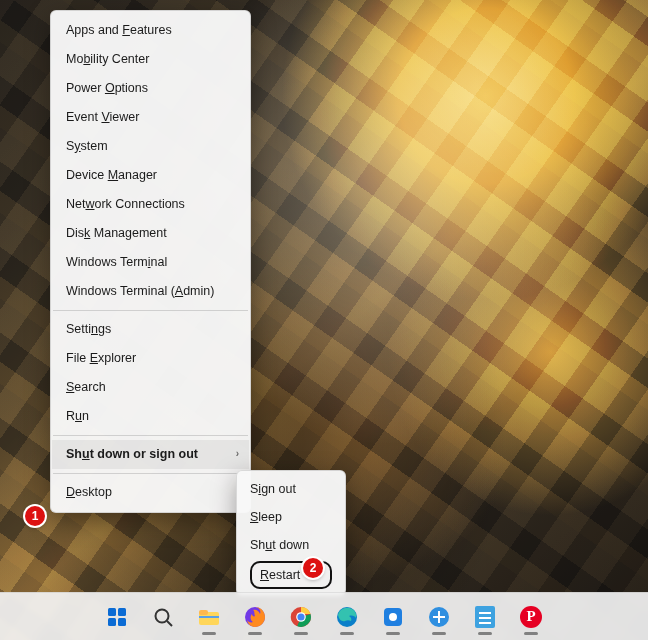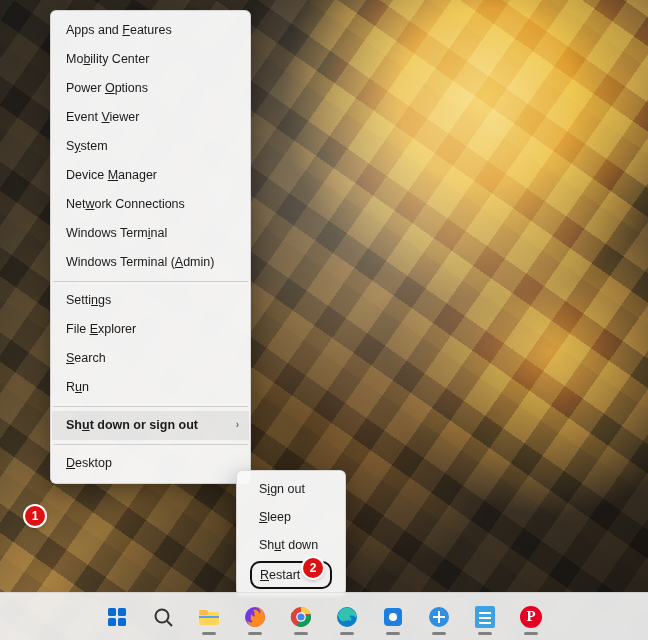--- a/index.html
+++ b/index.html
@@ -63,21 +63,21 @@
     left: 236px; top: 470px;
     width: 110px;
     background: rgba(248,248,248,0.97);
     border: 1px solid rgba(0,0,0,0.12);
     border-radius: 6px;
     box-shadow: 0 8px 24px rgba(0,0,0,.35);
     padding: 4px 1px;
     font-size: 12.5px;
     color: #1b1b1b;
   }
-  .submenu .item { padding: 7px 21px; white-space: nowrap; }
+  .submenu .item { padding: 7px 12px; white-space: nowrap; }
   .submenu .item.outlined {
     border: 2px solid #111; border-radius: 10px; margin: 2px 12px; padding: 5px 8px;
   }
 
   
   .badge {
     position: absolute; width: 20px; height: 20px; border-radius: 50%;
     background: #d11; color: #fff; font-weight: 700; font-size: 12px;
     display: flex; align-items: center; justify-content: center;
     box-shadow: 0 0 0 2px #fff, 0 2px 4px rgba(0,0,0,.4);
@@ -116,20 +116,21 @@
 <div class="desktop"></div>
 
 <div class="winx-menu" id="winx">
     <div class="item"><span>Apps and <span class="mnemonic">F</span>eatures</span></div>
     <div class="item"><span>Mo<span class="mnemonic">b</span>ility Center</span></div>
     <div class="item"><span>Power <span class="mnemonic">O</span>ptions</span></div>
     <div class="item"><span>Event <span class="mnemonic">V</span>iewer</span></div>
     <div class="item"><span>S<span class="mnemonic">y</span>stem</span></div>
     <div class="item"><span>Device <span class="mnemonic">M</span>anager</span></div>
     <div class="item"><span>Net<span class="mnemonic">w</span>ork Connections</span></div>
+    <div class="item"><span>Dis<span class="mnemonic">k</span> Management</span></div>
     <div class="item"><span>Windows Term<span class="mnemonic">i</span>nal</span></div>
     <div class="item"><span>Windows Terminal (<span class="mnemonic">A</span>dmin)</span></div>
     <div class="sep"></div>
     <div class="item"><span>Setti<span class="mnemonic">n</span>gs</span></div>
     <div class="item"><span>File <span class="mnemonic">E</span>xplorer</span></div>
     <div class="item"><span><span class="mnemonic">S</span>earch</span></div>
     <div class="item"><span>R<span class="mnemonic">u</span>n</span></div>
     <div class="sep"></div>
     <div class="item hover"><span>Sh<span class="mnemonic">u</span>t down or sign out</span><span class="chev">›</span></div>
     <div class="sep"></div>

